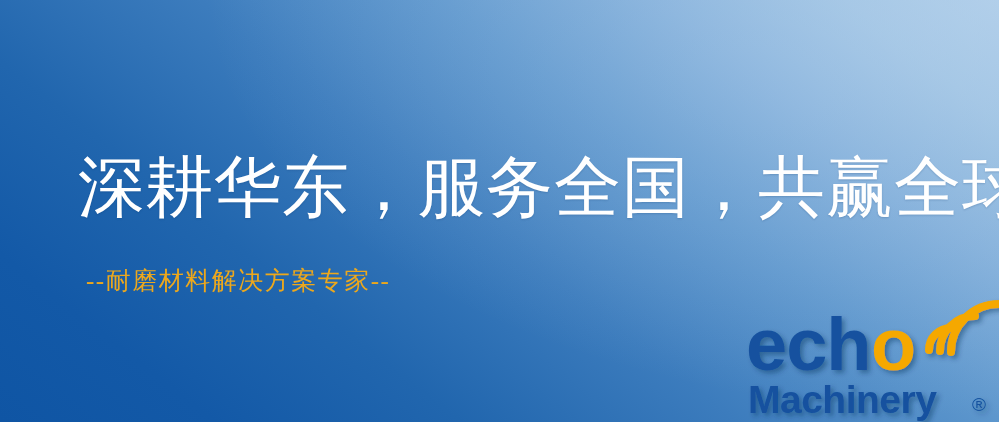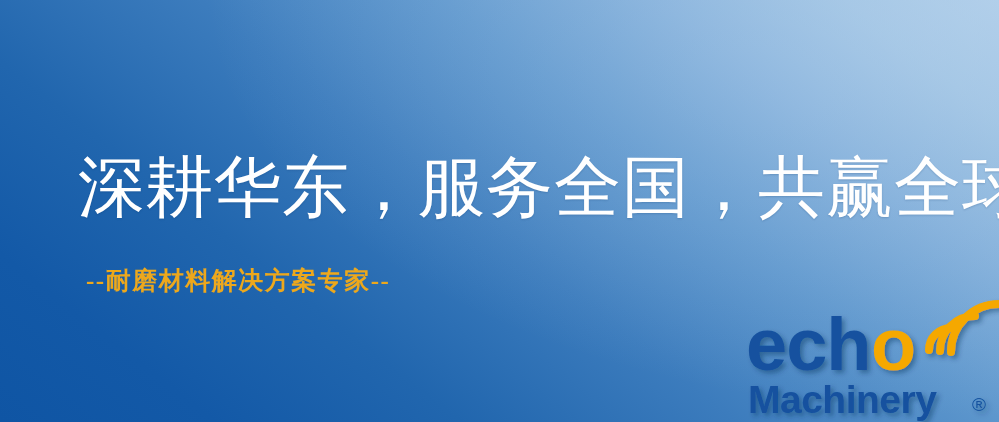--- a/index.html
+++ b/index.html
@@ -70,21 +70,20 @@
   .subtitle {
     position: absolute;
     left: 86px;
     top: 266px;
     font-family: "Liberation Serif", "DejaVu Serif", serif;
     font-size: 25px;
     line-height: 1.2;
     color: #eda81c;
     letter-spacing: 1.5px;
     white-space: nowrap;
-    font-weight: bold;
   }
 
   
   .logo {
     position: absolute;
     left: 746px;
     top: 298px;
     width: 253px;
     height: 124px;
   }

